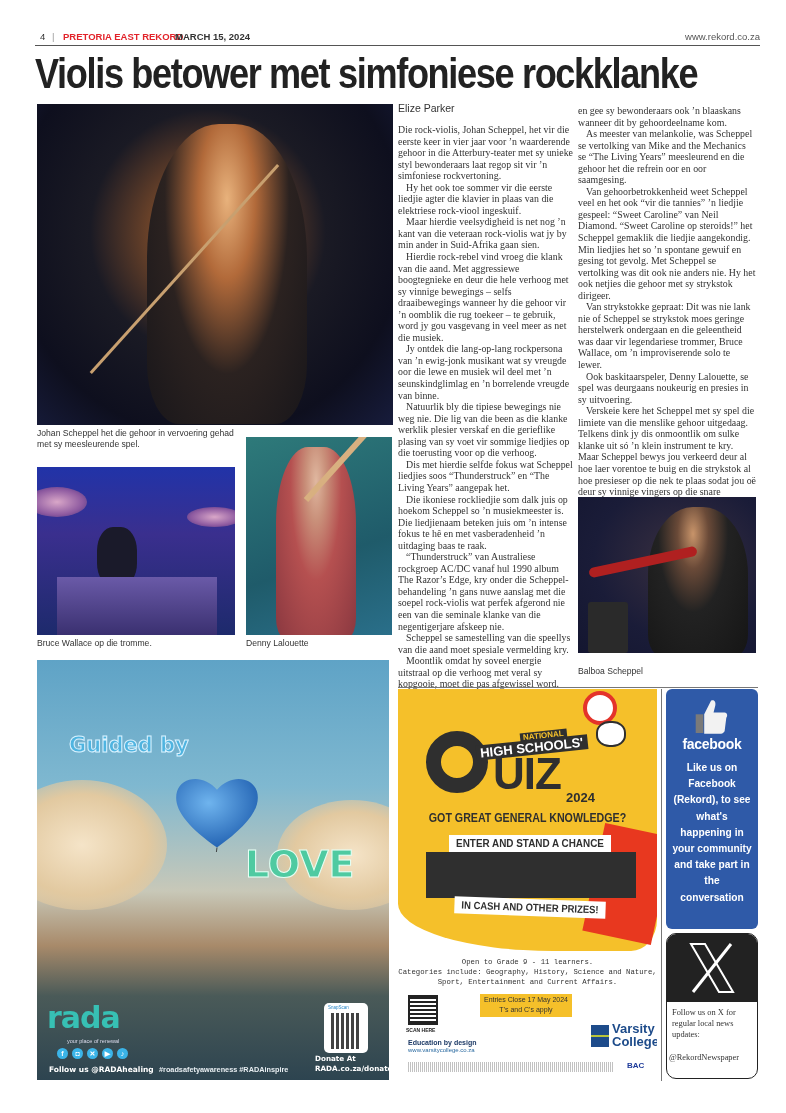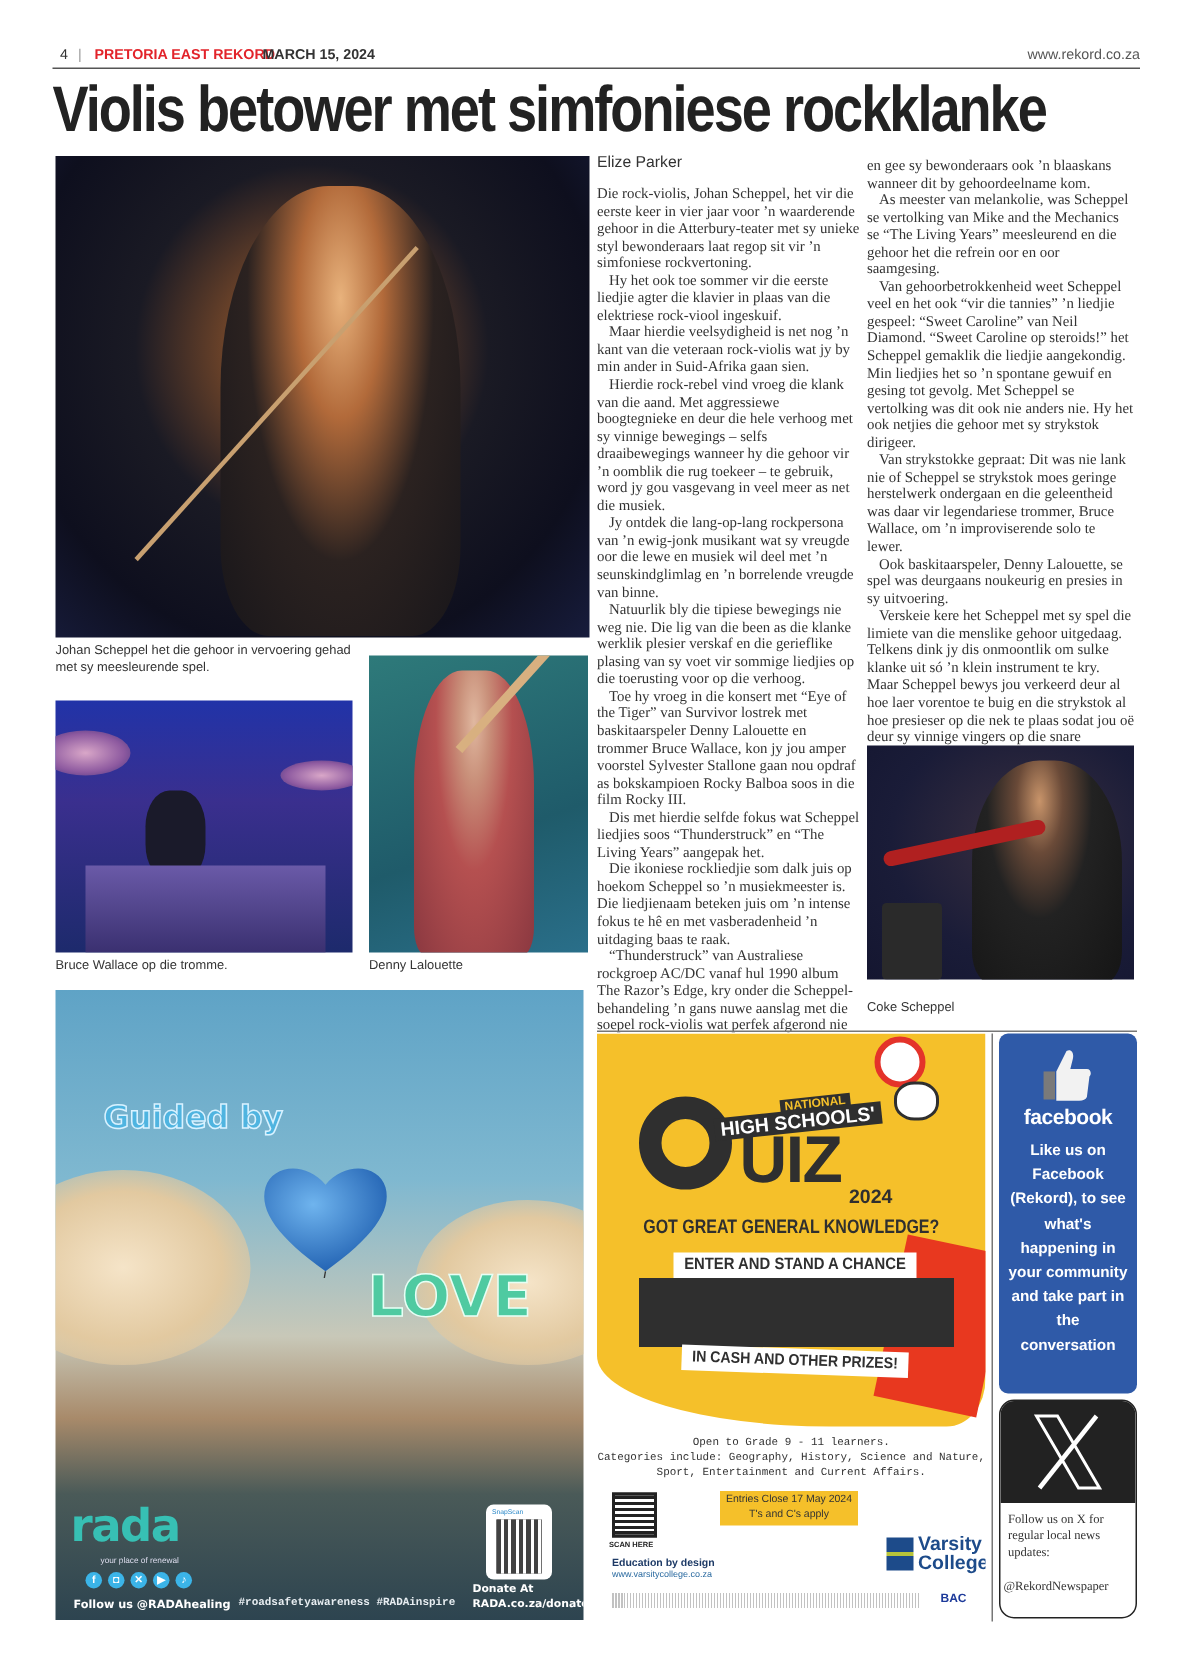--- a/index.html
+++ b/index.html
@@ -35,21 +35,21 @@
   .rada { left:37px; top:660px; width:352px; height:420px; overflow:hidden; background:linear-gradient(180deg,#5fa3c6 0%,#7fb8d0 30%,#c8c8b8 55%,#a88a6a 68%,#4a5a58 80%,#2d4450 100%); }
   .rada .cloud { position:absolute; border-radius:50%; background:radial-gradient(ellipse,#f5e4c8 0%,#e2c9a0 55%,rgba(200,170,130,0) 100%); }
   .rada .heart { position:absolute; left:135px; top:112px; width:90px; height:80px; }
   .rada .guided { position:absolute; left:32px; top:73px; font-family:"DejaVu Sans", sans-serif; font-weight:bold; font-size:21px; color:#4fb4e0; -webkit-text-stroke:1px #d9f2ff; }
   .rada .love { position:absolute; left:208px; top:182px; font-family:"DejaVu Sans", sans-serif; font-weight:bold; font-size:38px; color:#4fcaa1;text-align:center; -webkit-text-stroke:1px #e6fff5; }
   .rada .logo { position:absolute; left:10px; top:340px; font-family:"DejaVu Sans", sans-serif; font-weight:bold; font-size:30px; color:#37c0b4; letter-spacing:-1px; }
   .rada .tagline { position:absolute; left:30px; top:378px; font-family:"Liberation Sans", sans-serif; font-size:5.5px; color:#dde; }
   .rada .socials { position:absolute; left:20px; top:388px; display:flex; gap:4px; }
   .rada .soc { width:11px; height:11px; border-radius:50%; background:#3bb4e8; color:#fff; font-family:"Liberation Sans", sans-serif; font-size:7px; line-height:11px; text-align:center; font-weight:bold; }
   .rada .follow { position:absolute; left:12px; top:405px; font-family:"DejaVu Sans", sans-serif; font-weight:bold; font-size:7.5px; color:#fff; }
-  .rada .hashtags { position:absolute; left:122px; top:405px; font-family:Liberation Mono, monospace; font-weight:bold; font-size:7.3px; color:#e8eef2; }
+  .rada .hashtags { position:absolute; left:122px; top:405px; font-family:Liberation Sans, sans-serif; font-weight:bold; font-size:7.3px; color:#e8eef2; }
   .rada .qrbox { position:absolute; left:287px; top:343px; width:44px; height:50px; background:#fff; border-radius:5px; }
   .rada .qrbox .snap { position:absolute; left:4px; top:2px; font-family:"Liberation Sans", sans-serif; font-size:4.5px; color:#2a88c8; }
   .rada .qrbox .qr { position:absolute; left:7px; top:10px; width:30px; height:36px; background:repeating-linear-gradient(90deg,#222 0 3px,#fff 3px 5px),#222; opacity:0.85; }
   .rada .donate { position:absolute; left:278px; top:394px; width:70px; text-align:left; font-family:"DejaVu Sans", sans-serif; font-weight:bold; font-size:7.2px; line-height:10px; color:#fff; }
   .quiz { left:398px; top:689px; width:259px; height:392px; background:#fff; overflow:hidden; }
   .quiz .yellow { position:absolute; left:0; top:0; width:259px; height:262px; background:#f5c02a; border-bottom-left-radius:60% 18%; border-bottom-right-radius:10% 12%; }
   .quiz .redpaper { position:absolute; left:195px; top:140px; width:70px; height:110px; background:#e8381f; transform:rotate(12deg); }
   .quiz .clock { position:absolute; left:185px; top:2px; width:26px; height:26px; border-radius:50%; background:#fff; border:4px solid #e4332a; }
   .quiz .q-big { position:absolute; left:28px; top:42px; width:62px; height:62px; border-radius:50%; border:15px solid #2f2f2f; box-sizing:border-box; }
   .quiz .national { position:absolute; left:122px; top:42px; font-family:"Liberation Sans", sans-serif; font-weight:bold; font-size:8px; background:#2f2f2f; color:#f5c02a; padding:0 3px; transform:rotate(-6deg); }
@@ -119,21 +119,20 @@
 
 <div class="abs byline">Elize Parker</div>
 
 <div class="col col1">
   <p class="first">Die rock-violis, Johan Scheppel, het vir die eerste keer in vier jaar voor ’n waarderende gehoor in die Atterbury-teater met sy unieke styl bewonderaars laat regop sit vir ’n simfoniese rockvertoning.</p>
   <p>Hy het ook toe sommer vir die eerste liedjie agter die klavier in plaas van die elektriese rock-viool ingeskuif.</p>
   <p>Maar hierdie veelsydigheid is net nog ’n kant van die veteraan rock-violis wat jy by min ander in Suid-Afrika gaan sien.</p>
   <p>Hierdie rock-rebel vind vroeg die klank van die aand. Met aggressiewe boogtegnieke en deur die hele verhoog met sy vinnige bewegings – selfs draaibewegings wanneer hy die gehoor vir ’n oomblik die rug toekeer – te gebruik, word jy gou vasgevang in veel meer as net die musiek.</p>
   <p>Jy ontdek die lang-op-lang rockpersona van ’n ewig-jonk musikant wat sy vreugde oor die lewe en musiek wil deel met ’n seunskindglimlag en ’n borrelende vreugde van binne.</p>
   <p>Natuurlik bly die tipiese bewegings nie weg nie. Die lig van die been as die klanke werklik plesier verskaf en die gerieflike plasing van sy voet vir sommige liedjies op die toerusting voor op die verhoog.</p>
-  <p>Toe hy vroeg in die konsert met “Eye of the Tiger” van Survivor lostrek met baskitaarspeler Denny Lalouette en trommer Bruce Wallace, kon jy jou amper voorstel Sylvester Stallone gaan nou opdraf as bokskampioen Rocky Balboa soos in die film Rocky III.</p>
   <p>Dis met hierdie selfde fokus wat Scheppel liedjies soos “Thunderstruck” en “The Living Years” aangepak het.</p>
   <p>Die ikoniese rockliedjie som dalk juis op hoekom Scheppel so ’n musiekmeester is. Die liedjienaam beteken juis om ’n intense fokus te hê en met vasberadenheid ’n uitdaging baas te raak.</p>
   <p>“Thunderstruck” van Australiese rockgroep AC/DC vanaf hul 1990 album The Razor’s Edge, kry onder die Scheppel-behandeling ’n gans nuwe aanslag met die soepel rock-violis wat perfek afgerond nie een van die seminale klanke van die negentigerjare afskeep nie.</p>
   <p>Scheppel se samestelling van die speellys van die aand moet spesiale vermelding kry.</p>
   <p>Moontlik omdat hy soveel energie uitstraal op die verhoog met veral sy kopgooie, moet die pas afgewissel word. Die oorgange van super-lewendig tot hiper-lewendig is subtiel</p>
 </div>
 
 <div class="col col2">
   <p class="first">en gee sy bewonderaars ook ’n blaaskans wanneer dit by gehoordeelname kom.</p>
   <p>As meester van melankolie, was Scheppel se vertolking van Mike and the Mechanics se “The Living Years” meesleurend en die gehoor het die refrein oor en oor saamgesing.</p>
@@ -142,21 +141,21 @@
   <p>Ook baskitaarspeler, Denny Lalouette, se spel was deurgaans noukeurig en presies in sy uitvoering.</p>
   <p>Verskeie kere het Scheppel met sy spel die limiete van die menslike gehoor uitgedaag. Telkens dink jy dis onmoontlik om sulke klanke uit só ’n klein instrument te kry. Maar Scheppel bewys jou verkeerd deur al hoe laer vorentoe te buig en die strykstok al hoe presieser op die nek te plaas sodat jou oë deur sy vinnige vingers op die snare vasgevang voel.</p>
   <p>Die hoogtepunte van die aand se vertolkings was Kanadese sanger Leonard Cohen se gewilde 1984-liedjie “Hallelujah” en Francois van Coke en Karen Zoid se “Toe vind ek jou”.</p>
 </div>
 
 <div class="photo photo-violin2">
   <div class="man"></div>
   <div class="vio"></div>
   <div style="position:absolute;left:10px;top:105px;width:40px;height:51px;background:#2a2a2a;border-radius:3px;"></div>
 </div>
-<div class="abs caption" style="left:578px;top:666px;">Coke Scheppel</div>
+<div class="abs caption" style="left:578px;top:666px;">Balboa Scheppel</div>
 
 <div class="abs hrule2"></div>
 
 <div class="abs rada">
   <div class="cloud" style="left:-40px;top:120px;width:170px;height:130px;"></div>
   <div class="cloud" style="left:240px;top:140px;width:150px;height:110px;"></div>
   <div class="guided">Guided by</div>
   <svg class="heart" viewBox="0 0 100 90">
     <defs>
         <radialGradient id="hg" cx="40%" cy="35%" r="70%">

